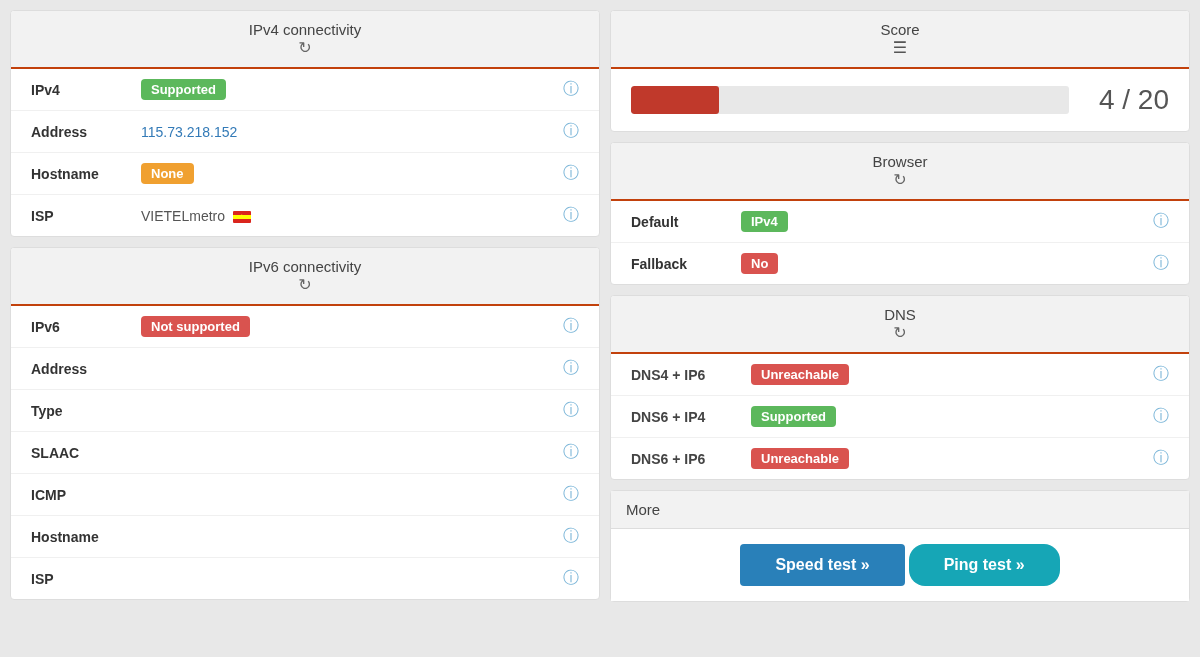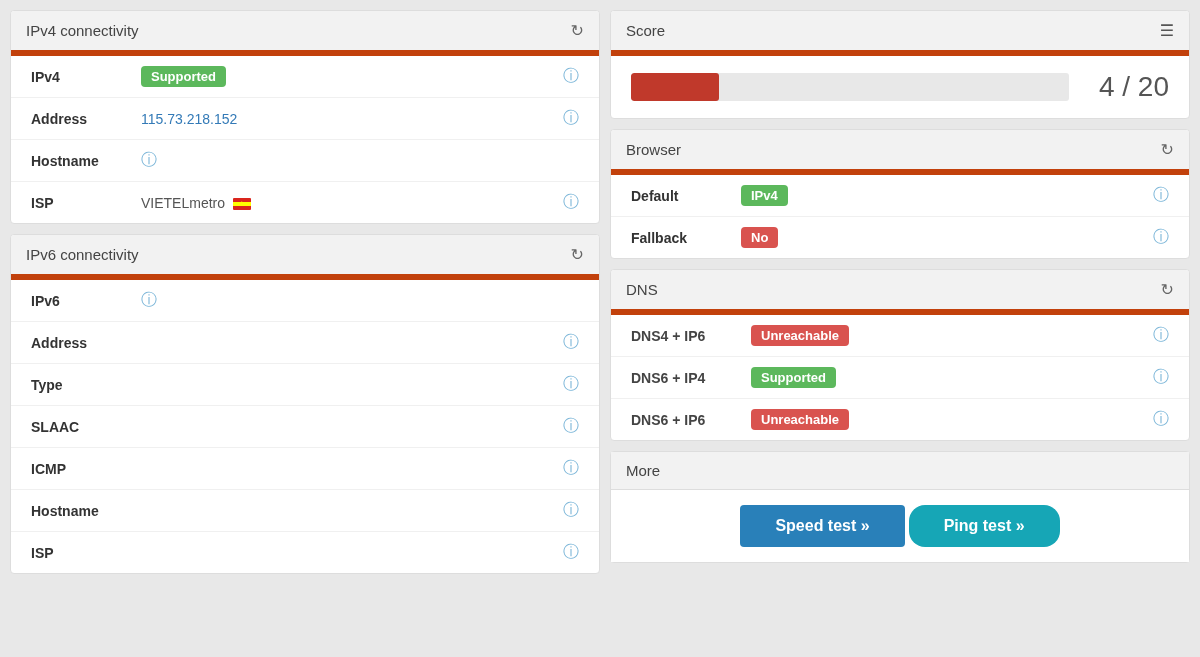--- a/index.html
+++ b/index.html
@@ -32,27 +32,28 @@
       flex: 1;
     }
     .card {
       background: #fff;
       border: 1px solid #ddd;
       border-radius: 4px;
       overflow: hidden;
     }
     .card-header {
       background: #f2f2f2;
-      border-bottom: 6px solid #c2410c;
+      border-bottom: 2px solid #c2410c;
       padding: 10px 15px;
       display: flex;
       align-items: center;
       justify-content: space-between;
       font-size: 15px;
       color: #444;
+      flex-direction: column;
     }
     .card-body {
       padding: 0;
     }
     .row-item {
       display: flex;
       align-items: center;
       padding: 10px 20px;
       border-bottom: 1px solid #f0f0f0;
     }
@@ -214,20 +215,23 @@
         <div class="row-item">
           <span class="row-label">Address</span>
           <span class="row-value">
             <a class="link-blue">115.73.218.152</a>
           </span>
           <span class="row-icon">ⓘ</span>
         </div>
 
         <div class="row-item">
           <span class="row-label">Hostname</span>
+          <span class="row-value">
+            <span class="badge badge-orange">None</span>
+          </span>
           <span class="row-icon">ⓘ</span>
         </div>
 
         <div class="row-item">
           <span class="row-label">ISP</span>
           <span class="row-value">
             <span>VIETELmetro</span>
             <span class="isp-flag"></span>
           </span>
           <span class="row-icon">ⓘ</span>
@@ -238,20 +242,23 @@
 
     <div class="card">
       <div class="card-header">
         <span>IPv6 connectivity</span>
         <span class="refresh-icon">↻</span>
       </div>
       <div class="card-body">
 
         <div class="row-item">
           <span class="row-label">IPv6</span>
+          <span class="row-value">
+            <span class="badge badge-red">Not supported</span>
+          </span>
           <span class="row-icon">ⓘ</span>
         </div>
 
         <div class="row-item">
           <span class="row-label">Address</span>
           <span class="row-value"></span>
           <span class="row-icon">ⓘ</span>
         </div>
 
         <div class="row-item">

